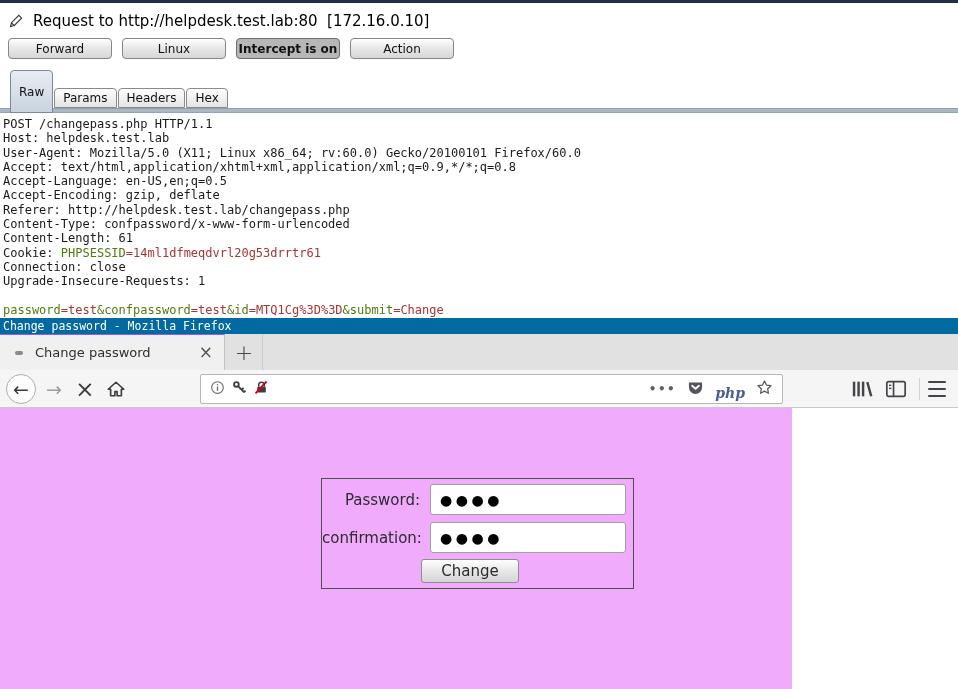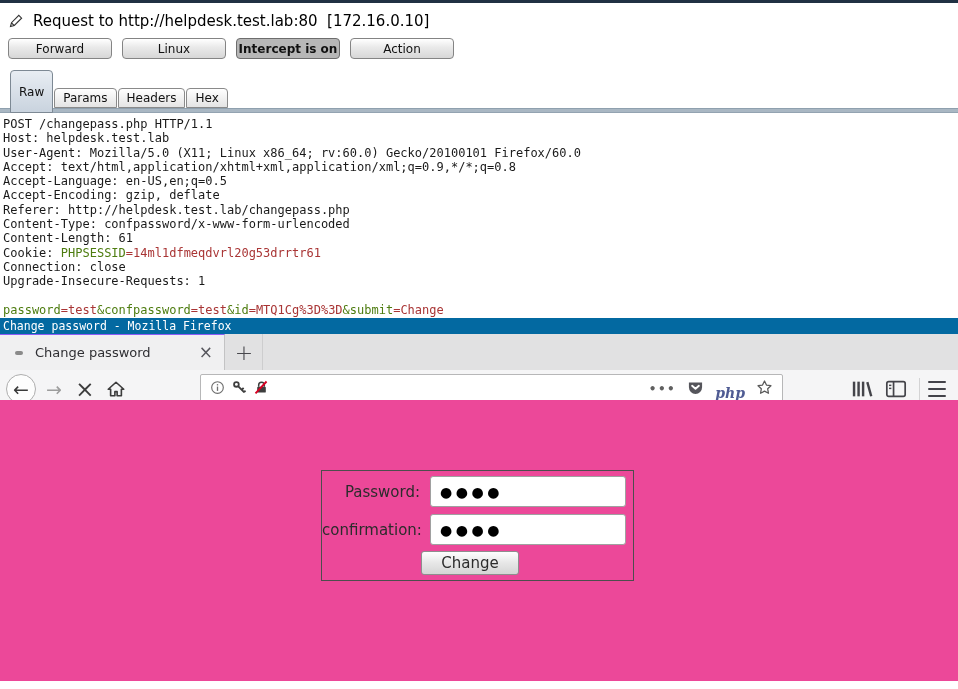--- a/index.html
+++ b/index.html
@@ -62,21 +62,21 @@
   .page-actions { font-size:12px; letter-spacing:1.5px; color:#606060; margin-right:11px; font-weight:700; }
   .php-badge { font-size:14px; font-style:italic; font-weight:700; color:#4f5b93; margin:8px 11px 0 11px;
                font-family:"DejaVu Serif","Liberation Serif",serif; }
   .star-wrap { margin-right:9px; }
   .nav-right-icon { position:absolute; top:9px; width:22px; height:20px; }
   .nav-sep { position:absolute; left:919px; top:8px; width:1px; height:22px; background:#d3d3d4; }
   .hamburger { position:absolute; left:928px; top:11px; width:18px; height:16px;
                display:flex; flex-direction:column; justify-content:space-between; }
   .hamburger span { display:block; height:2.4px; background:#43434a; border-radius:1px; }
 
-  .ff-page { position:absolute; top:82px; left:0; width:958px; height:281px; background:#ec4899; }
+  .ff-page { position:absolute; top:90px; left:0; width:792px; height:281px; background:#f0abfc; }
   .form-box { position:absolute; left:321px; top:70px; width:313px; height:111px; border:1px solid #4d4d4d; }
   .form-label { position:absolute; left:0; width:98px; text-align:right; font-size:15px; color:#2c2c2c; }
   .form-input { position:absolute; left:108px; width:196px; height:31px; background:#fff;
                 border:1px solid #a0a0a0; border-radius:3px; display:flex; align-items:center;
                 padding-left:9px; font-size:14px; letter-spacing:3.5px; color:#000; }
   .lbl1 { top:12px; } .lbl2 { top:50px; }
   .inp1 { top:5px; }  .inp2 { top:43px; }
   .change-btn { position:absolute; left:99px; top:80px; width:98px; height:24px;
                 background:linear-gradient(#fefefe,#e7e7e7 50%,#d5d5d5); border:1px solid #8e8e8e;
                 border-radius:3px; display:flex; align-items:center; justify-content:center;

